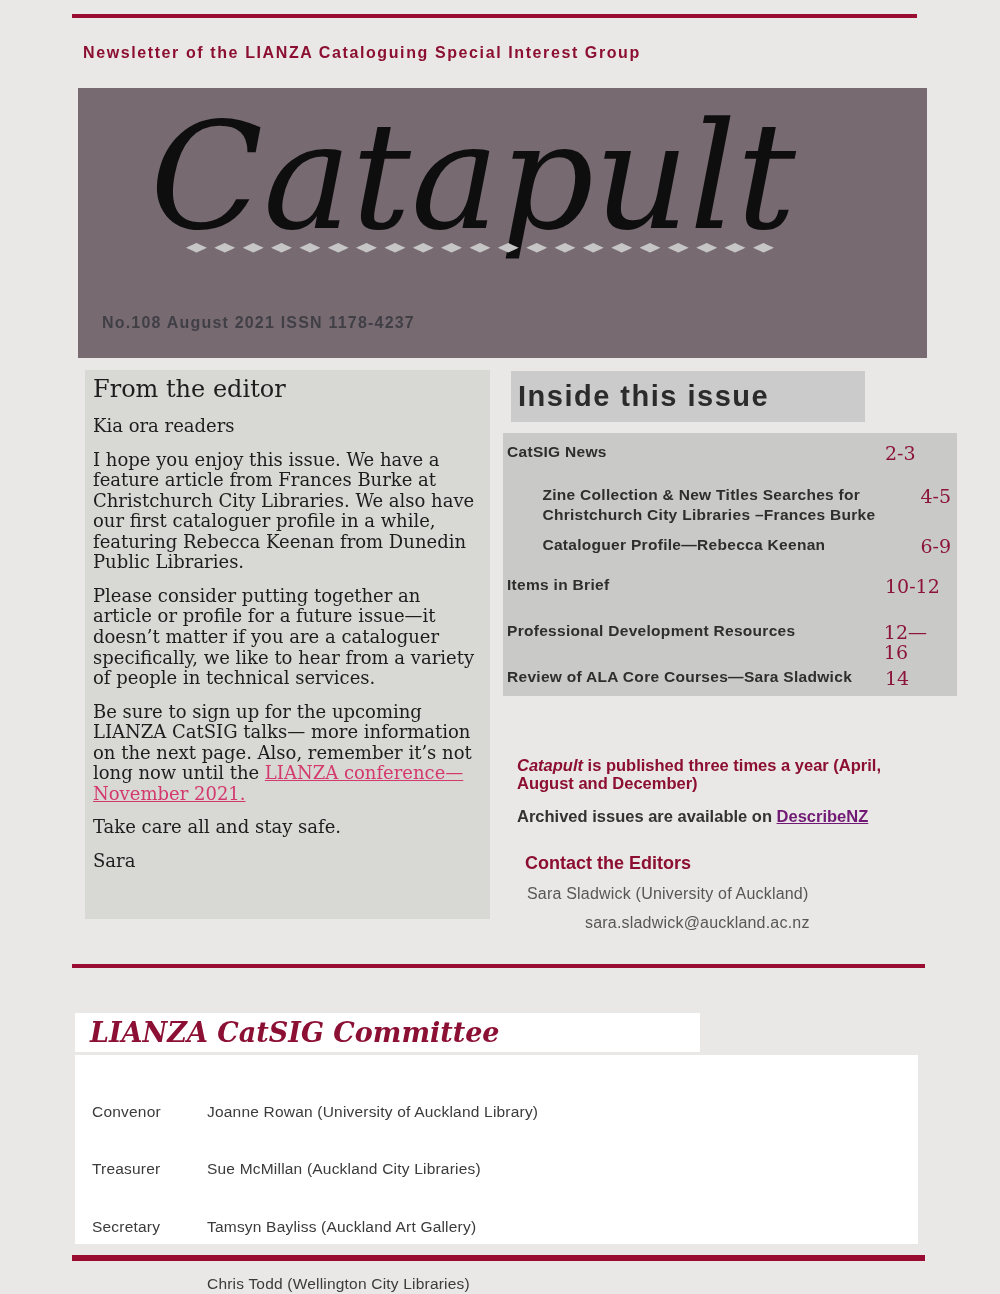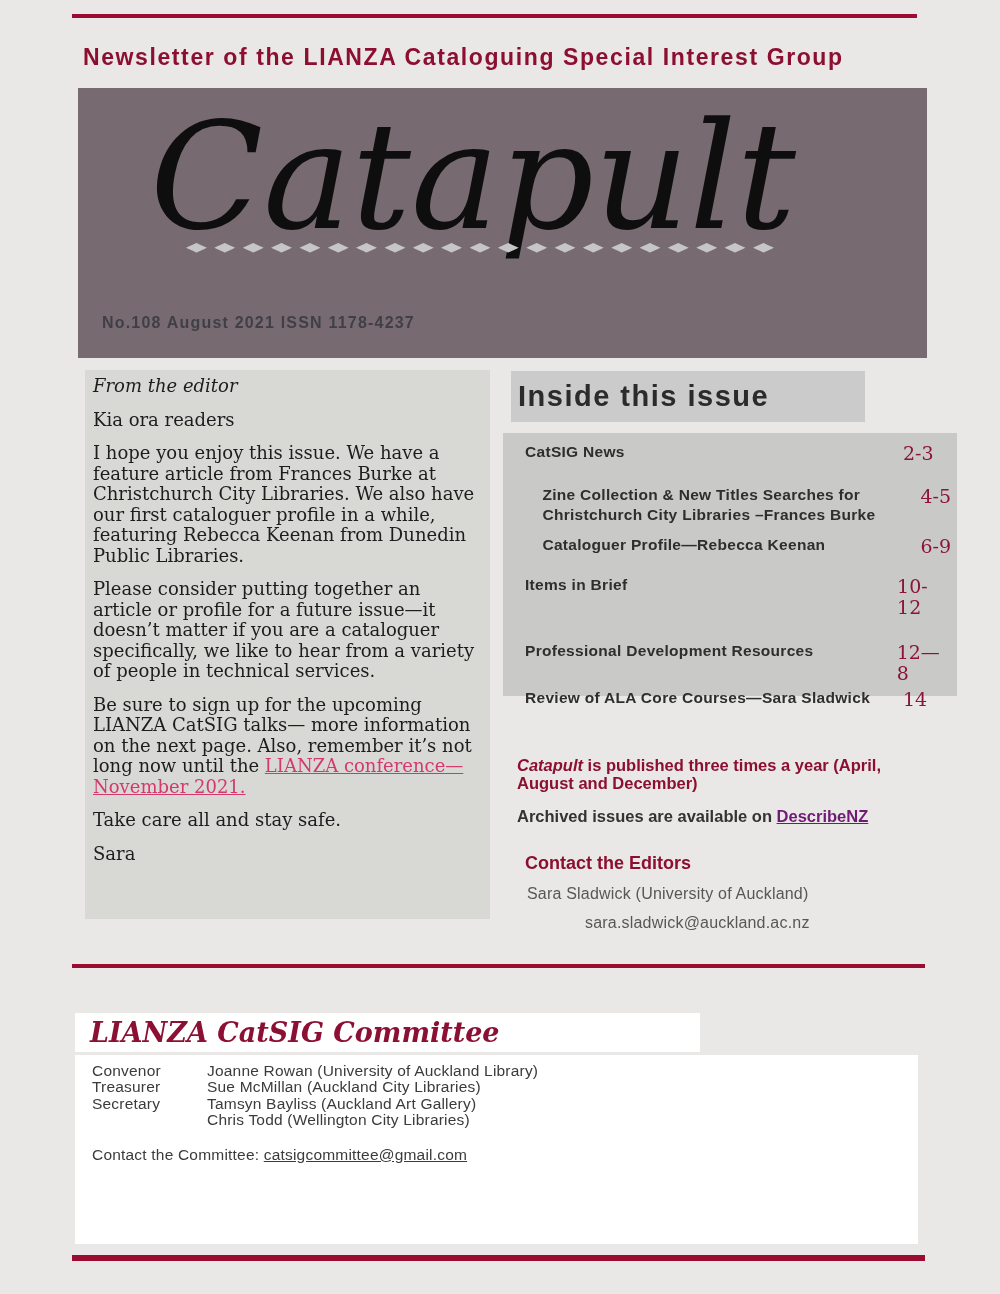--- a/index.html
+++ b/index.html
@@ -9,21 +9,21 @@
     font-family:"Liberation Sans", sans-serif;
     overflow:hidden;
   }
   .rule { position:absolute; background:#9b0c33; }
   #rule-top    { left:72px; top:14px;   width:845px; height:4px; }
   #rule-mid    { left:72px; top:964px;  width:853px; height:4px; }
   #rule-bottom { left:72px; top:1255px; width:853px; height:6px; }
 
   #newsletter-title {
     position:absolute; left:83px; top:44px;
-    font-size:23px; font-weight:bold; letter-spacing:1.6px;
+    font-size:16px; font-weight:bold; letter-spacing:1.6px;
     color:#8c0f31;
   }
 
   
   #masthead {
     position:absolute; left:78px; top:88px; width:849px; height:270px;
     background:#786a71;
   }
   #masthead-title {
     position:absolute; left:72px; top:8px;
@@ -41,32 +41,32 @@
   }
 
   
   #editor-box {
     position:absolute; left:85px; top:370px; width:405px; height:549px;
     background:#d8d8d5; padding:6px 8px 0 8px;
     font-family:"DejaVu Serif", serif; font-size:18px; line-height:1.14;
     color:#1d1d1d;
   }
   #editor-box p { margin-bottom:13px; }
-  #editor-heading { font-style:italic; margin-bottom:14px; font-size:18px; }
+  #editor-heading { margin-bottom:14px; font-size:24px; }
   .editor-link { color:#d4396e; text-decoration:underline; cursor:pointer; }
 
   
   #toc-header {
     position:absolute; left:511px; top:371px; width:354px; height:51px;
     background:#cbcbcb; display:flex; align-items:center; padding-left:7px;
     font-size:29px; font-weight:bold; letter-spacing:1.5px; color:#2b2b2b;
   }
   #toc-box {
     position:absolute; left:503px; top:433px; width:454px; height:263px;
-    background:#c9c9c8; padding:5px 6px 0 22px;
+    background:#c9c9c8; padding:5px 6px 0 4px;
   }
   .toc-row { display:flex; align-items:flex-start; }
   .toc-label {
     width:378px; font-size:15.5px; font-weight:bold; letter-spacing:0.3px;
     line-height:1.32; color:#2e2e2e;
   }
   .toc-pages {
     font-family:"DejaVu Serif", serif; font-size:19px; color:#8b1437;
     line-height:1.1; padding-top:1px;
   }
@@ -105,21 +105,21 @@
   }
   #committee-title {
     font-family:"DejaVu Serif", serif; font-style:italic; font-weight:600;
     font-size:27px; color:#8b1034;
   }
   #committee-box {
     position:absolute; left:75px; top:1055px; width:843px; height:189px;
     background:#ffffff; padding:8px 0 0 17px;
     font-size:15.5px; color:#3b3b3b; letter-spacing:0.2px;
   }
-  .member-row { display:flex; line-height:16.4px; }
+  .member-row { display:flex; line-height:16.4px;margin-top:41px; }
   .member-role { width:115px; }
   #committee-contact { margin-top:16px; line-height:1.3; }
   #committee-contact .mail-link { text-decoration:underline; cursor:pointer; }
 </style>
 </head>
 <body>
 
 <div class="rule" id="rule-top"></div>
 <div class="rule" id="rule-mid"></div>
 <div class="rule" id="rule-bottom"></div>
@@ -155,21 +155,21 @@
   <div class="toc-row mt3">
     <div class="toc-label">Cataloguer Profile—Rebecca Keenan</div>
     <div class="toc-pages">6-9</div>
   </div>
   <div class="toc-row mt4">
     <div class="toc-label">Items in Brief</div>
     <div class="toc-pages">10-12</div>
   </div>
   <div class="toc-row mt5">
     <div class="toc-label">Professional Development Resources</div>
-    <div class="toc-pages">12—8</div>
+    <div class="toc-pages">12—16</div>
   </div>
   <div class="toc-row mt6">
     <div class="toc-label">Review of ALA Core Courses—Sara Sladwick</div>
     <div class="toc-pages">14</div>
   </div>
 </div>
 
 <div id="pub-info"><span class="t-italic">Catapult</span><span> is published three times a year (April, August and December)</span></div>
 
 <div id="archived"><span>Archived issues are available on </span><span class="arch-link">DescribeNZ</span></div>

